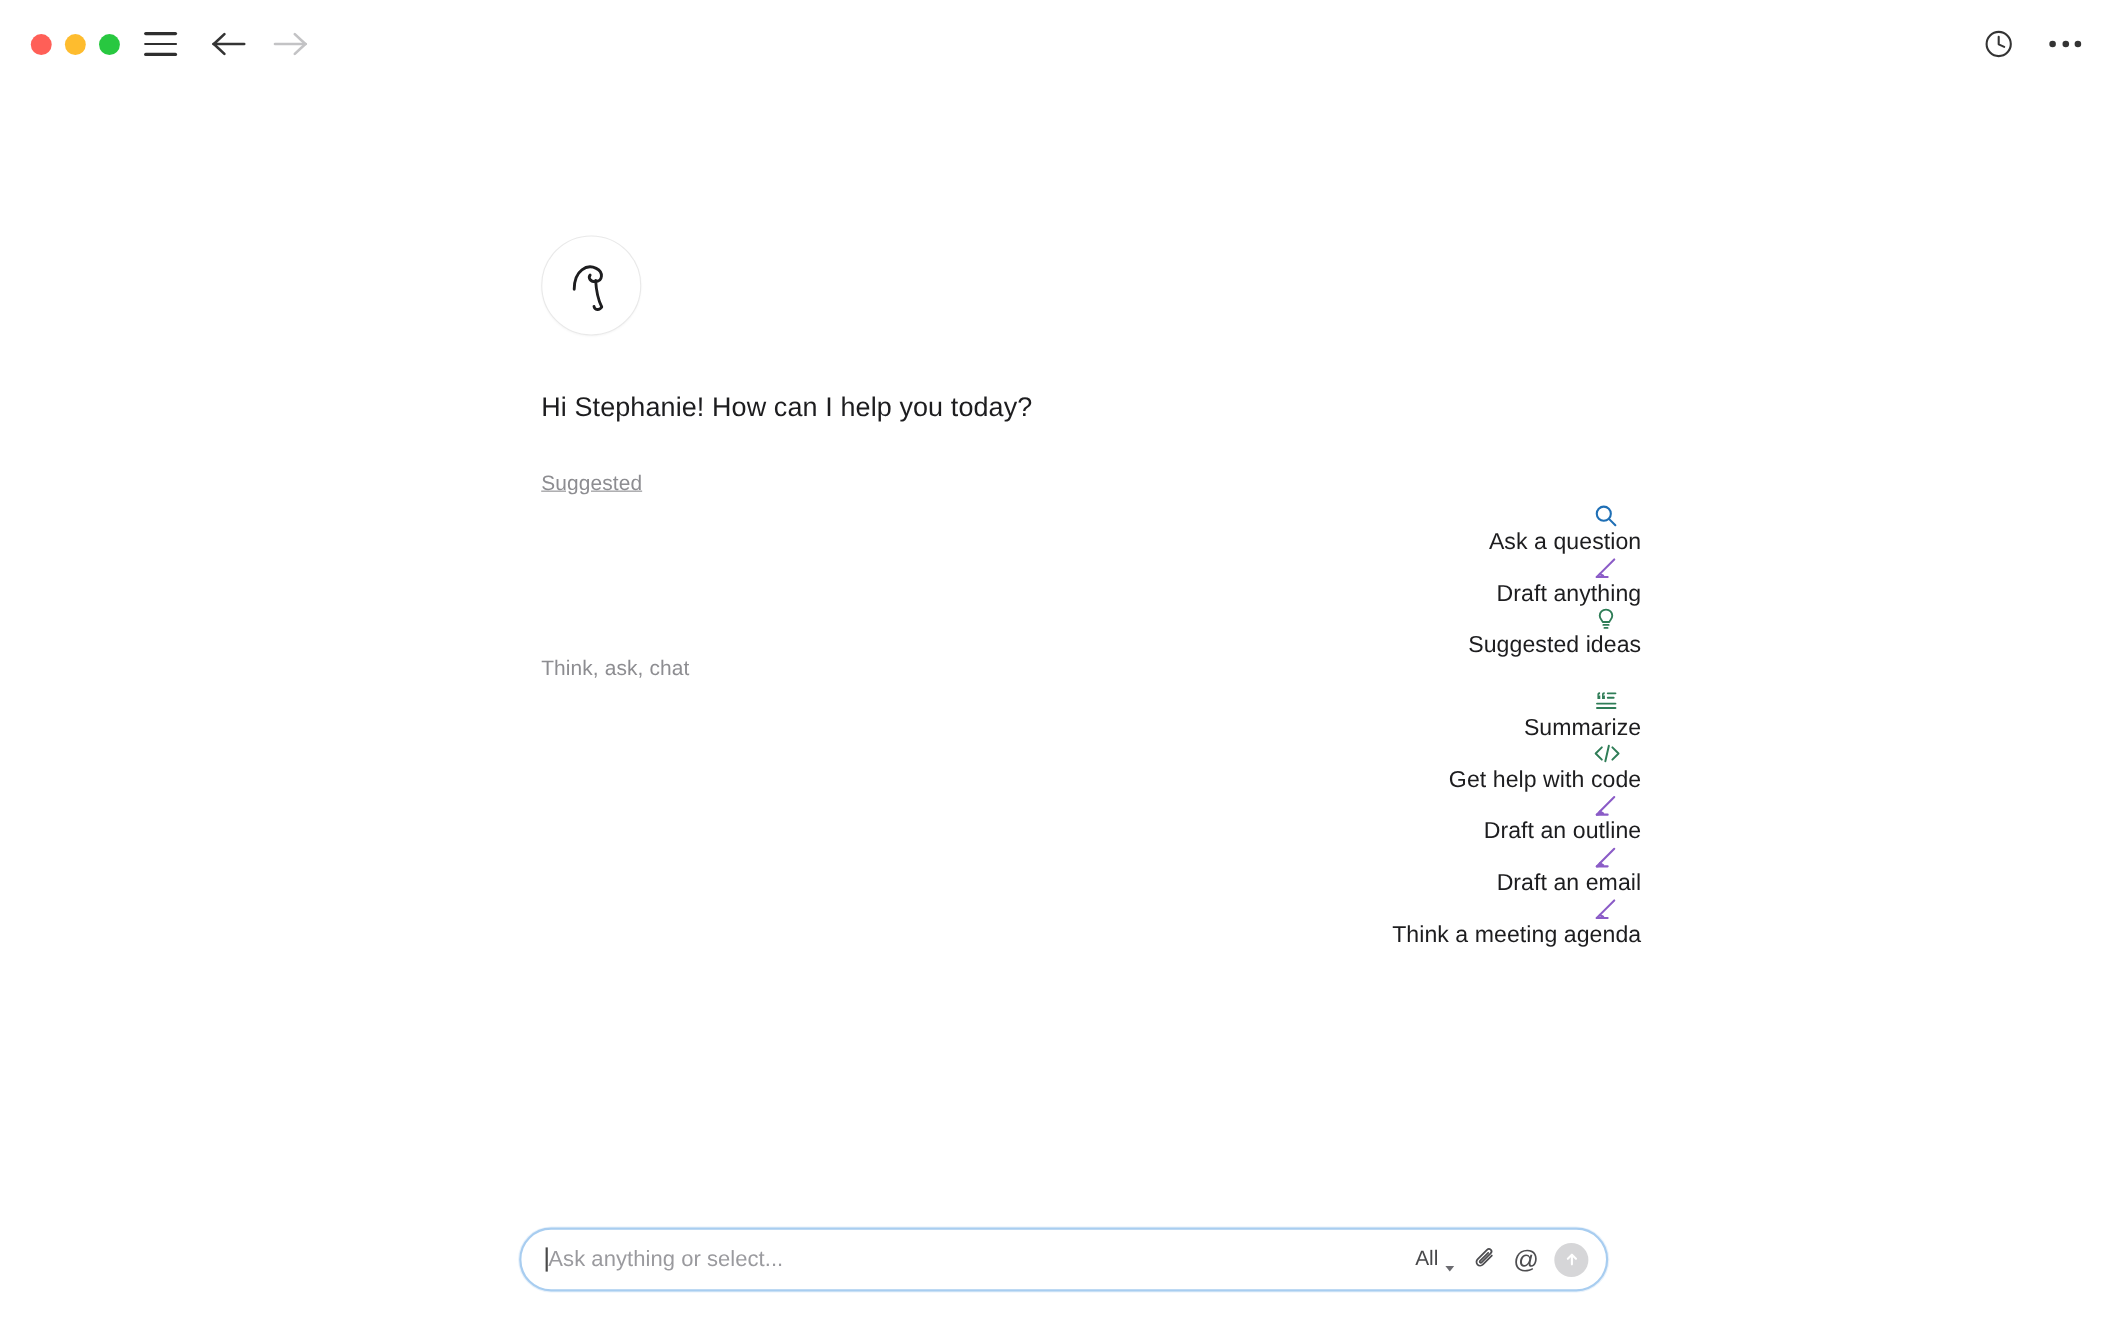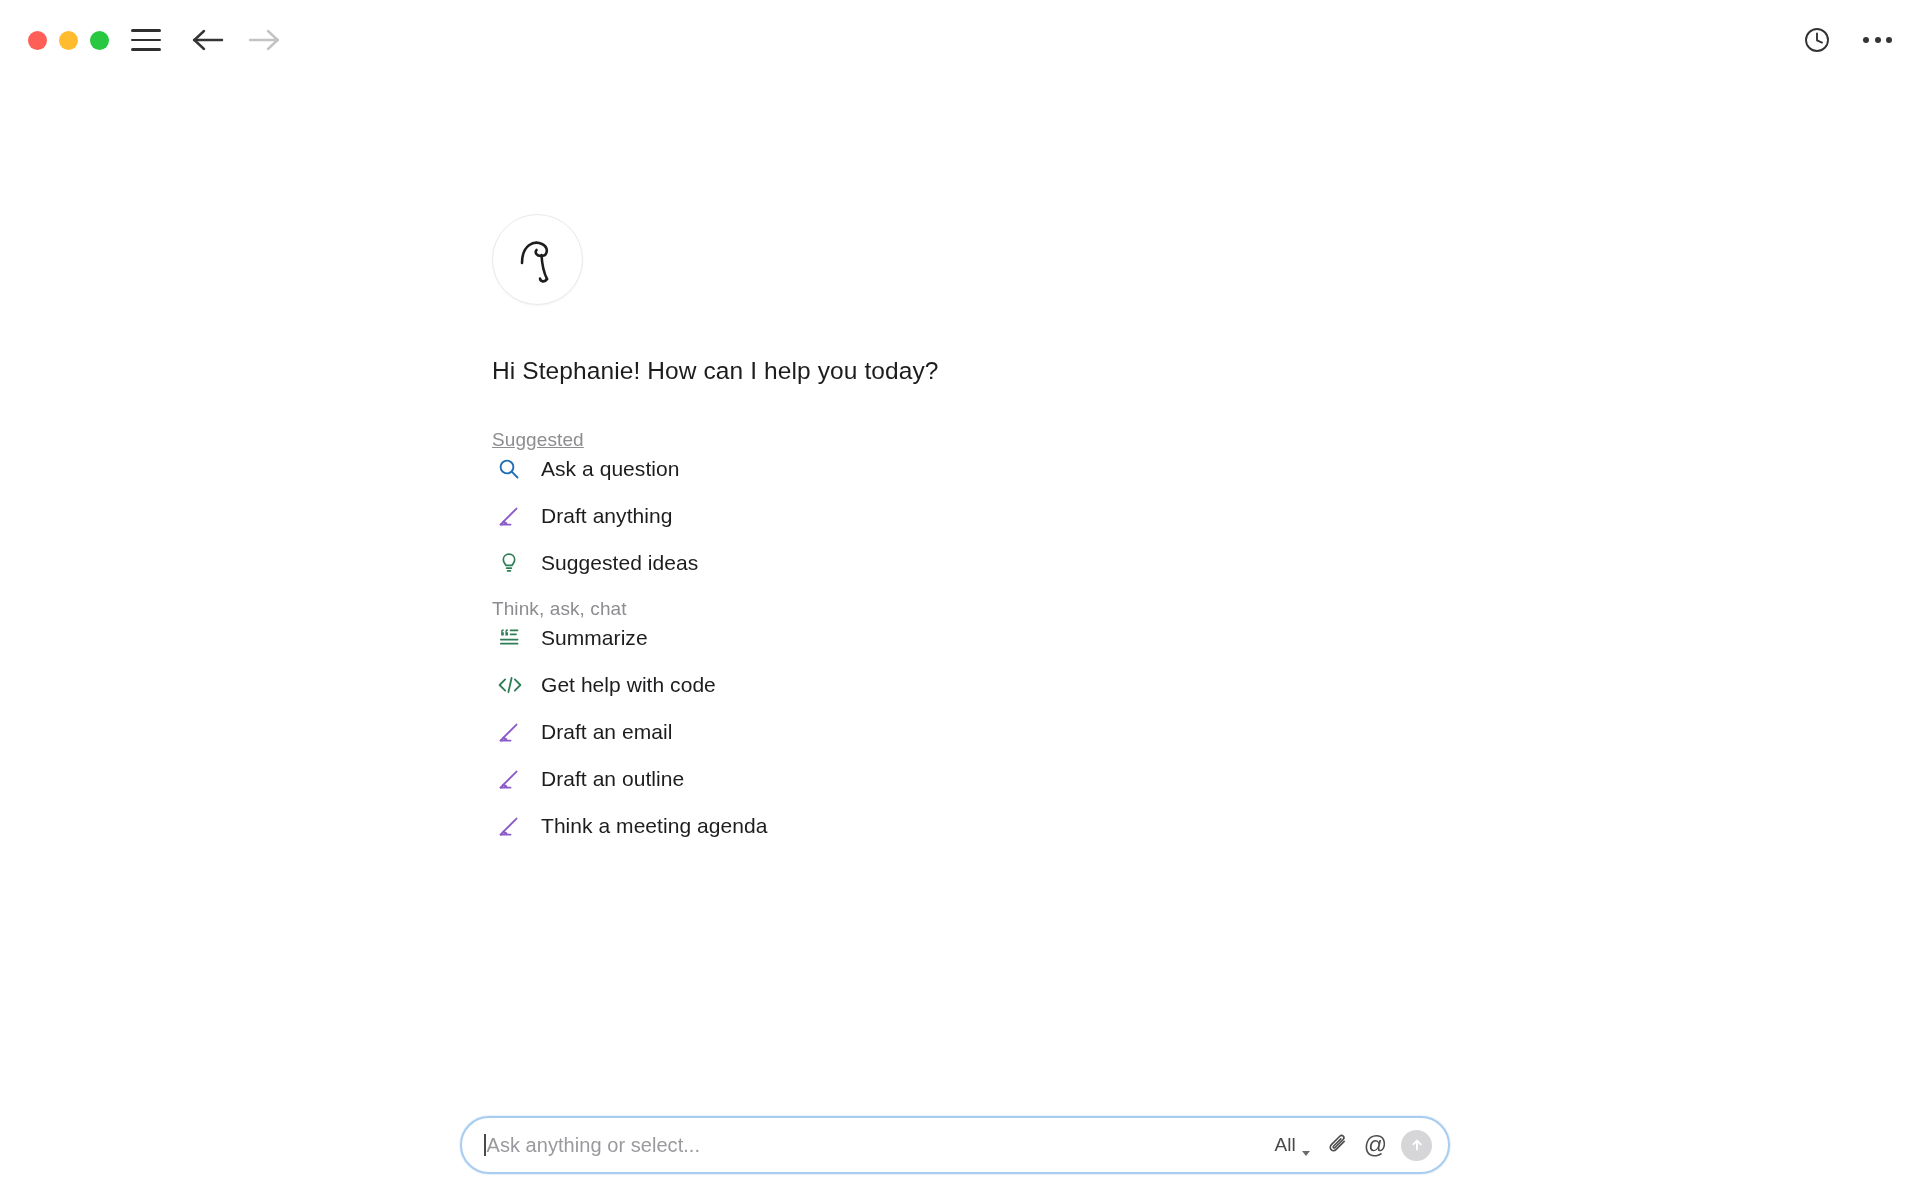--- a/index.html
+++ b/index.html
@@ -93,44 +93,45 @@
     font-size: 19px;
     color: #8d8d91;
     font-weight: 400;
     margin-bottom: 6px;
     letter-spacing: 0.1px;
   }
   .section-label.first { margin-top: 44px; text-decoration: underline; }
 
   .item {
     display: flex;
-    align-items: flex-start;
+    align-items: flex-end;
     height: 47px;
     padding-left: 5px;
     cursor: pointer;
     border-radius: 6px;
+    flex-direction: column;
   }
   .item .ico {
     width: 44px;
     min-width: 44px;
     display: flex;
     align-items: center;
     justify-content: flex-start;
     line-height: 0;
   }
   .item .lbl {
     font-size: 21px;
     color: #1d1d1f;
     letter-spacing: 0.05px;
   }
 
   
   .composer {
     position: absolute;
-    left: 460px;
+    left: 472px;
     top: 1116px;
     width: 990px;
     height: 58px;
     border: 2px solid #a8cdf0;
     border-radius: 29px;
     background: #fff;
     display: flex;
     align-items: center;
     padding: 0 16px 0 22px;
     box-shadow: 0 0 0 1px rgba(168,205,240,0.25);
@@ -300,32 +301,32 @@
 
 
   <div class="item">
     <span class="ico">
       <svg width="24" height="24" viewBox="0 0 24 24">
         <path d="M19.5 4.6 L6.4 17.7" stroke="#8b5cc7" stroke-width="1.9" stroke-linecap="round"></path>
         <path d="M3.6 20.6 L6.4 17.7 L9.4 19.4 Z" fill="none" stroke="#8b5cc7" stroke-width="1.9" stroke-linejoin="round"></path>
         <line x1="3.6" y1="20.6" x2="13.5" y2="20.6" stroke="#8b5cc7" stroke-width="1.9" stroke-linecap="round"></line>
       </svg>
     </span>
-    <span class="lbl">Draft an email</span>
+    <span class="lbl">Draft an outline</span>
   </div>
 
   <div class="item">
     <span class="ico">
       <svg width="24" height="24" viewBox="0 0 24 24">
         <path d="M19.5 4.6 L6.4 17.7" stroke="#8b5cc7" stroke-width="1.9" stroke-linecap="round"></path>
         <path d="M3.6 20.6 L6.4 17.7 L9.4 19.4 Z" fill="none" stroke="#8b5cc7" stroke-width="1.9" stroke-linejoin="round"></path>
         <line x1="3.6" y1="20.6" x2="13.5" y2="20.6" stroke="#8b5cc7" stroke-width="1.9" stroke-linecap="round"></line>
       </svg>
     </span>
-    <span class="lbl">Draft an outline</span>
+    <span class="lbl">Draft an email</span>
   </div>
 
   <div class="item">
     <span class="ico">
       <svg width="24" height="24" viewBox="0 0 24 24">
         <path d="M19.5 4.6 L6.4 17.7" stroke="#8b5cc7" stroke-width="1.9" stroke-linecap="round"></path>
         <path d="M3.6 20.6 L6.4 17.7 L9.4 19.4 Z" fill="none" stroke="#8b5cc7" stroke-width="1.9" stroke-linejoin="round"></path>
         <line x1="3.6" y1="20.6" x2="13.5" y2="20.6" stroke="#8b5cc7" stroke-width="1.9" stroke-linecap="round"></line>
       </svg>
     </span>

